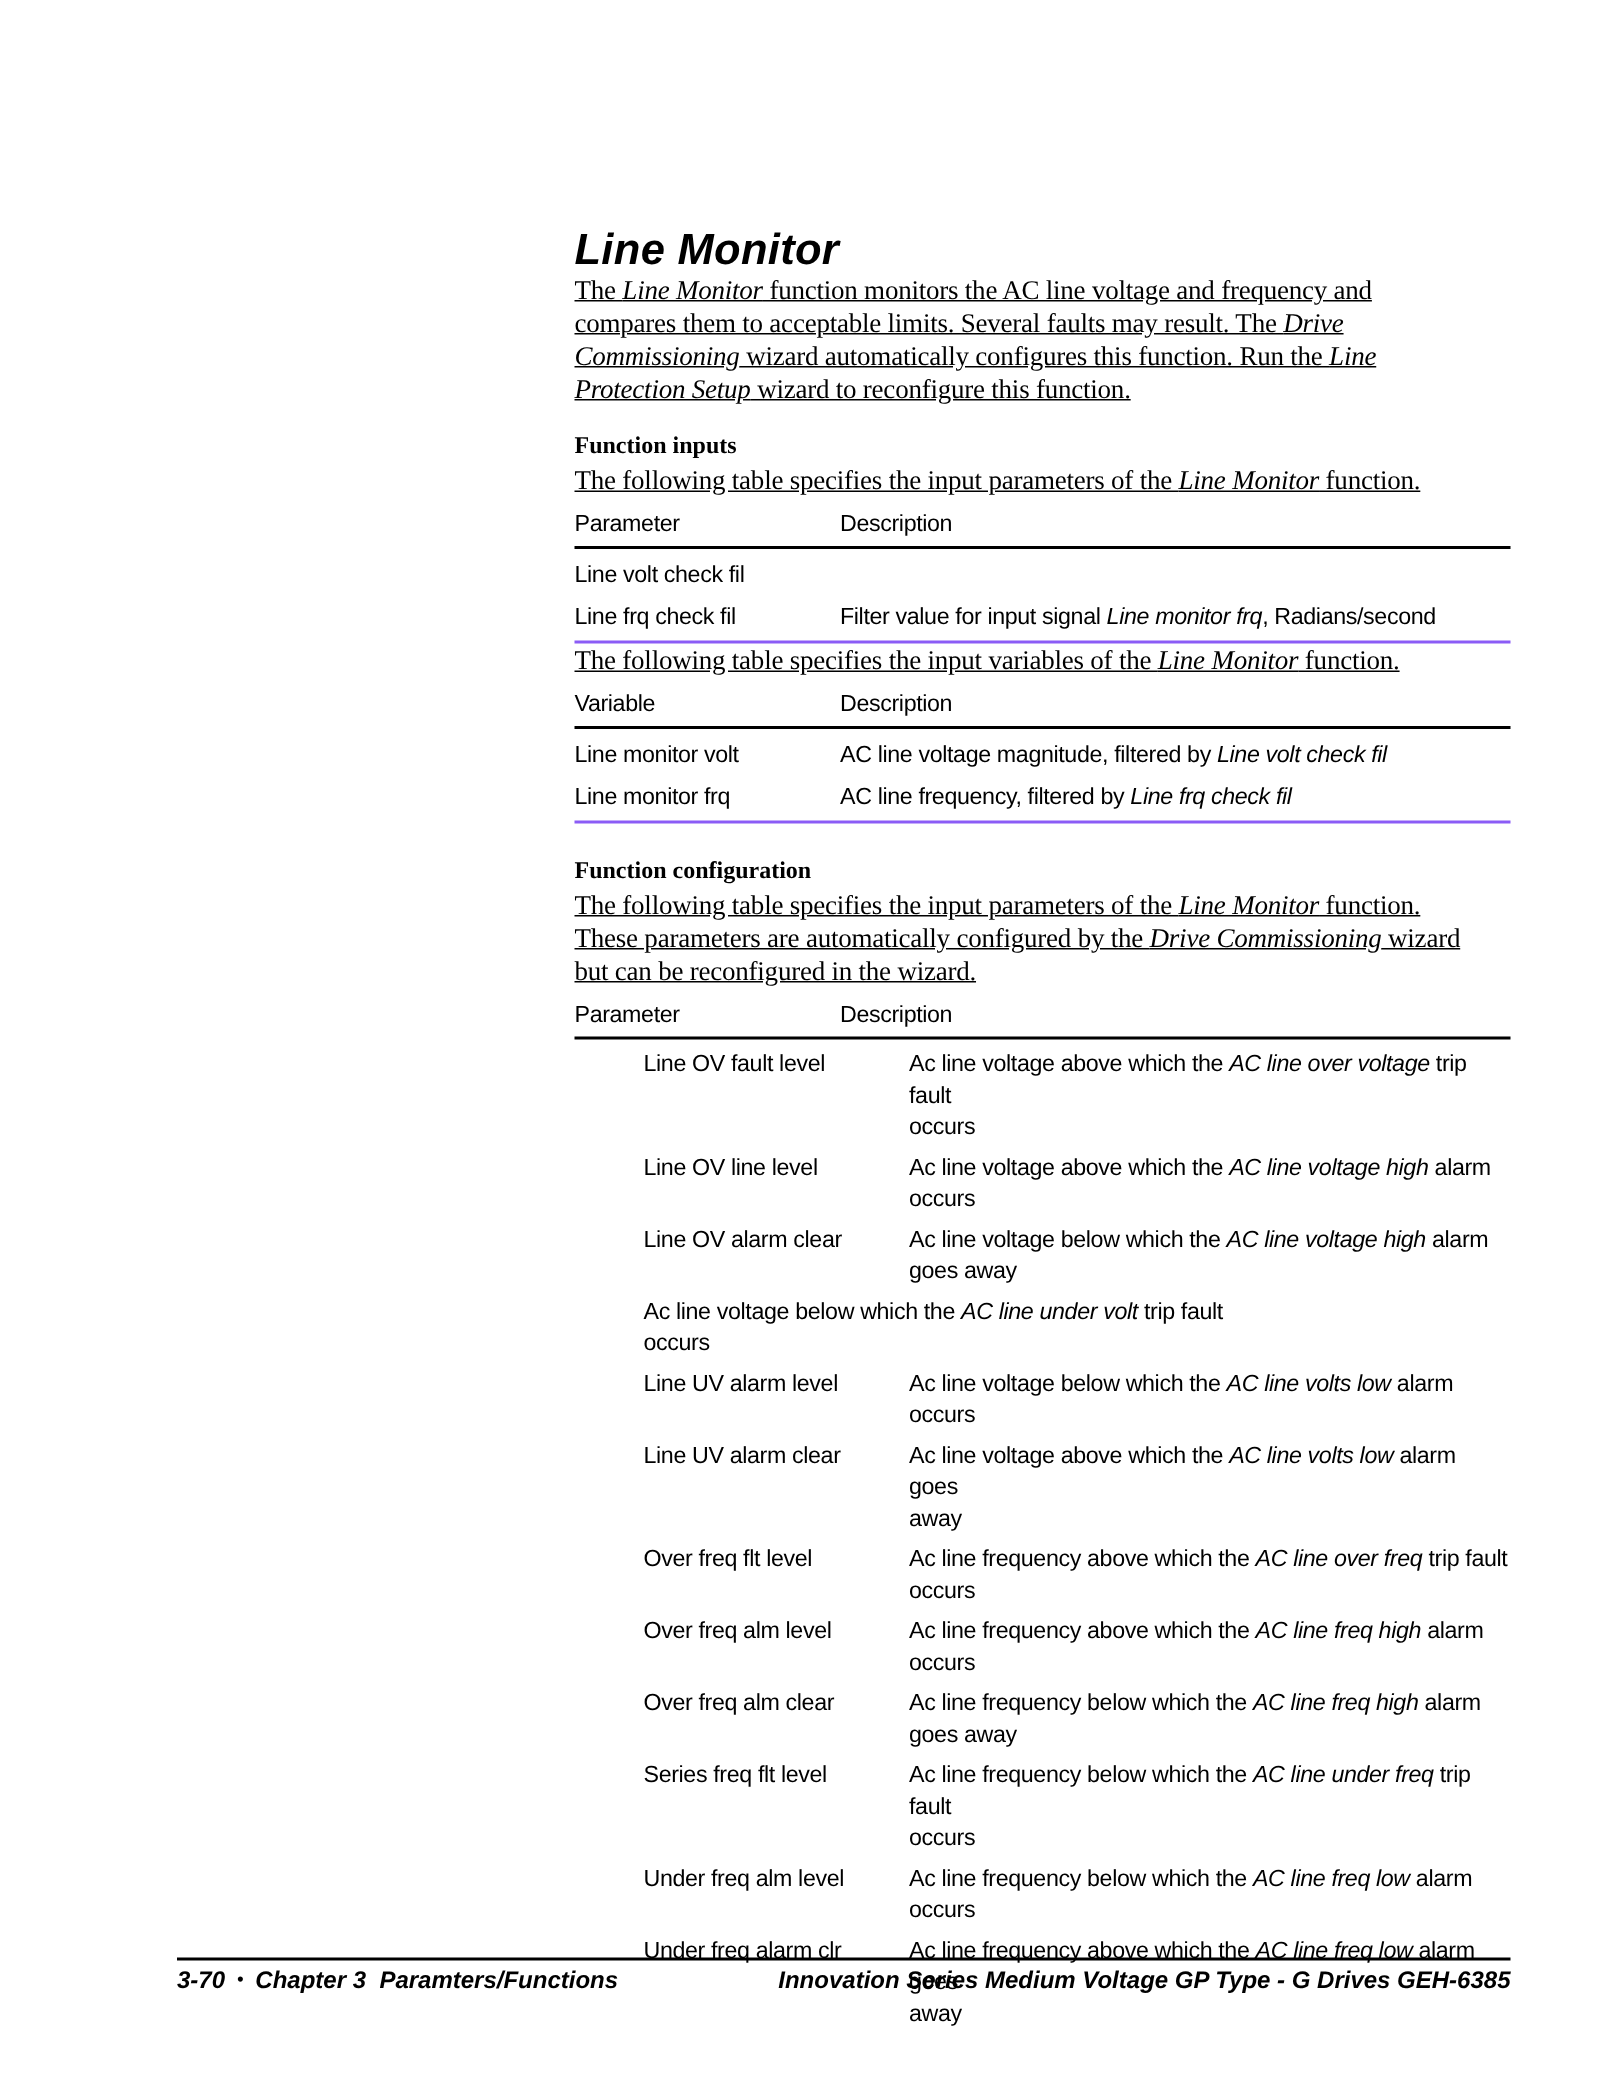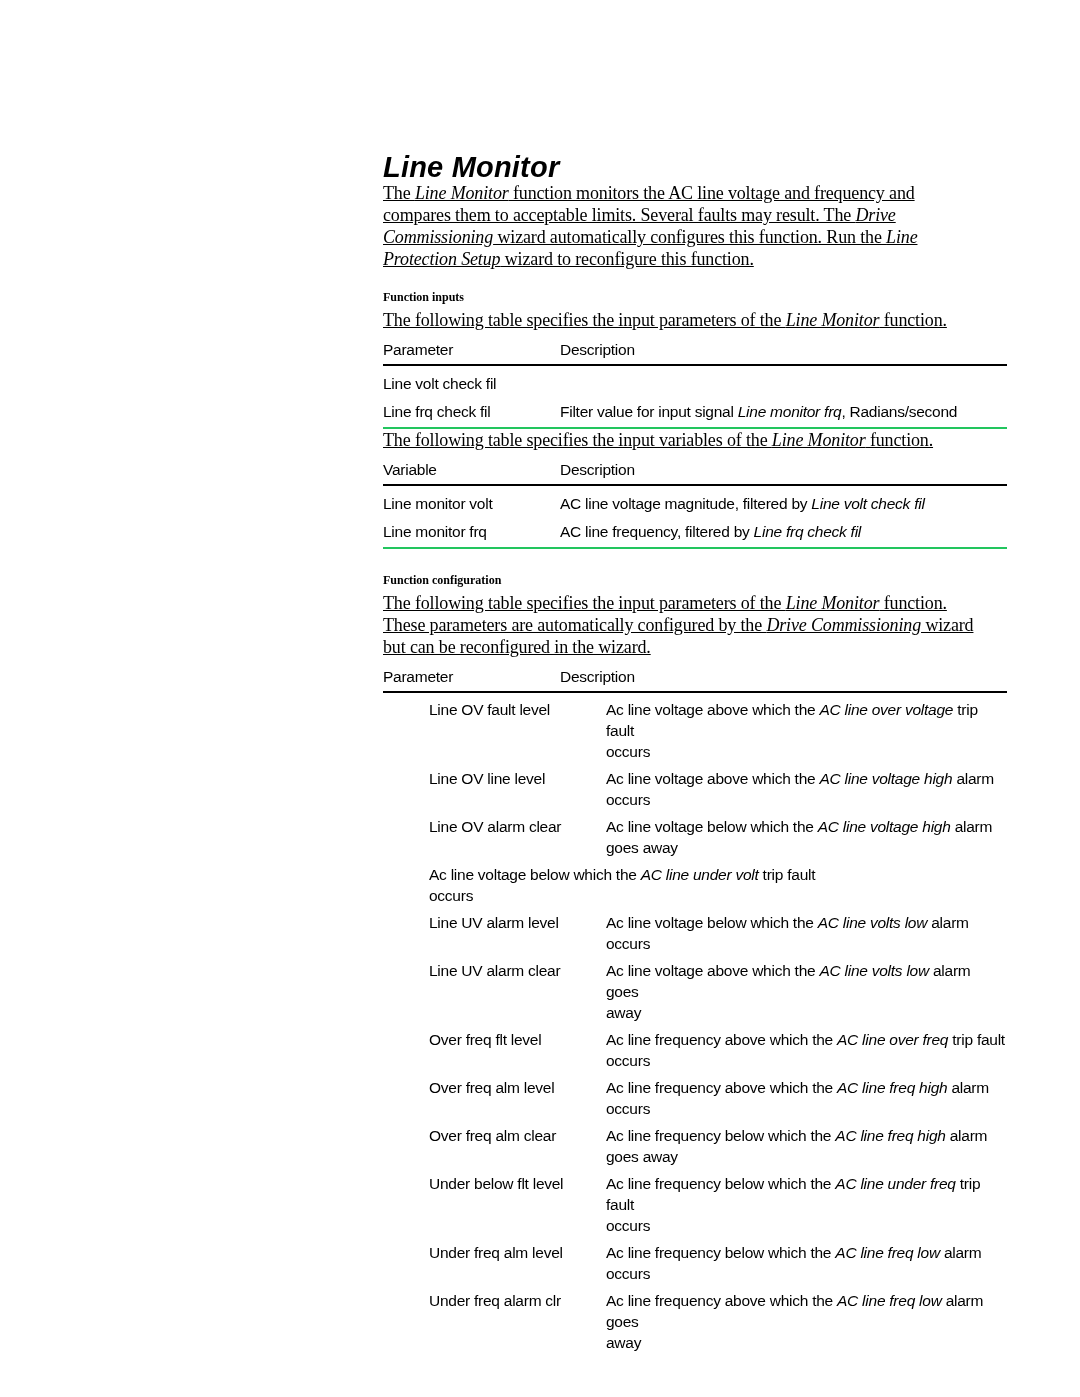--- a/index.html
+++ b/index.html
@@ -40,21 +40,21 @@
     margin: 0;
     white-space: pre-wrap;
     text-decoration: underline;
   }
   .m-intro   { margin-top: 12px; }
   .m-afterh2 { margin-top: 6px;  }
   .m-between { margin-top: 6px;  }
   h2.sec-heading {
     font-family: "Liberation Serif", serif;
     font-weight: 700;
-    font-size: 12px;
+    font-size: 16px;
     line-height: 23px;
     margin: 16px 0 0 0;
   }
   h2.sec-heading.m-big { margin-top: 20px; }
   .dtable {
     font-family: "Liberation Sans", sans-serif;
     font-size: 15.5px;
     line-height: 21px;
     letter-spacing: -0.25px;
     margin-top: 6px;
@@ -63,21 +63,21 @@
   .trow { display: flex; }
   .thead {
     font-weight: 400;
     padding: 2px 0 4px 0;
     border-bottom: 2px solid #000;
   }
   .c1 { width: 171px; flex: none; padding-right: 6px; }
   .c2 { flex: 1; white-space: pre-wrap; }
   .tbody .trow { padding-top: 7px; }
   .dtable.closed .tbody {
-    border-bottom: 2px solid #22c55e;
+    border-bottom: 2px solid #8b5cf6;
     padding-bottom: 5px;
   }
   .dtable.open .tbody .trow { padding-top: 6px; margin-left: 46px; }
   .it { font-style: italic; }
   .footer {
     position: absolute;
     left: 118px;
     top: 1305px;
     width: 889px;
     font-family: "Liberation Sans", sans-serif;
@@ -204,32 +204,39 @@
             <div class="c1">Over freq alm level</div>
             <div class="c2"><span>Ac line frequency above which the </span><span class="it">AC line freq high</span><span> alarm
 occurs</span></div>
           </div>
           <div class="trow">
             <div class="c1">Over freq alm clear</div>
             <div class="c2"><span>Ac line frequency below which the </span><span class="it">AC line freq high</span><span> alarm
 goes away</span></div>
           </div>
           <div class="trow">
-            <div class="c1">Under below flt level</div>
+            <div class="c1">Series freq flt level</div>
             <div class="c2"><span>Ac line frequency below which the </span><span class="it">AC line under freq</span><span> trip fault
 occurs</span></div>
           </div>
           <div class="trow">
             <div class="c1">Under freq alm level</div>
             <div class="c2"><span>Ac line frequency below which the </span><span class="it">AC line freq low</span><span> alarm
 occurs</span></div>
           </div>
           <div class="trow">
             <div class="c1">Under freq alarm clr</div>
             <div class="c2"><span>Ac line frequency above which the </span><span class="it">AC line freq low</span><span> alarm goes
 away</span></div>
           </div>
         </div>
     </div>
 
   </div>
 
+  <div class="footer">
+    <div class="footer-rule"></div>
+    <div class="footer-row">
+      <span class="f-left"><span>3-70</span><span class="f-bullet">•</span><span>Chapter 3  Paramters/Functions</span></span>
+      <span class="f-right">Innovation Series Medium Voltage GP Type - G Drives GEH-6385</span>
+    </div>
+  </div>
 </div>
 
 </body></html>

